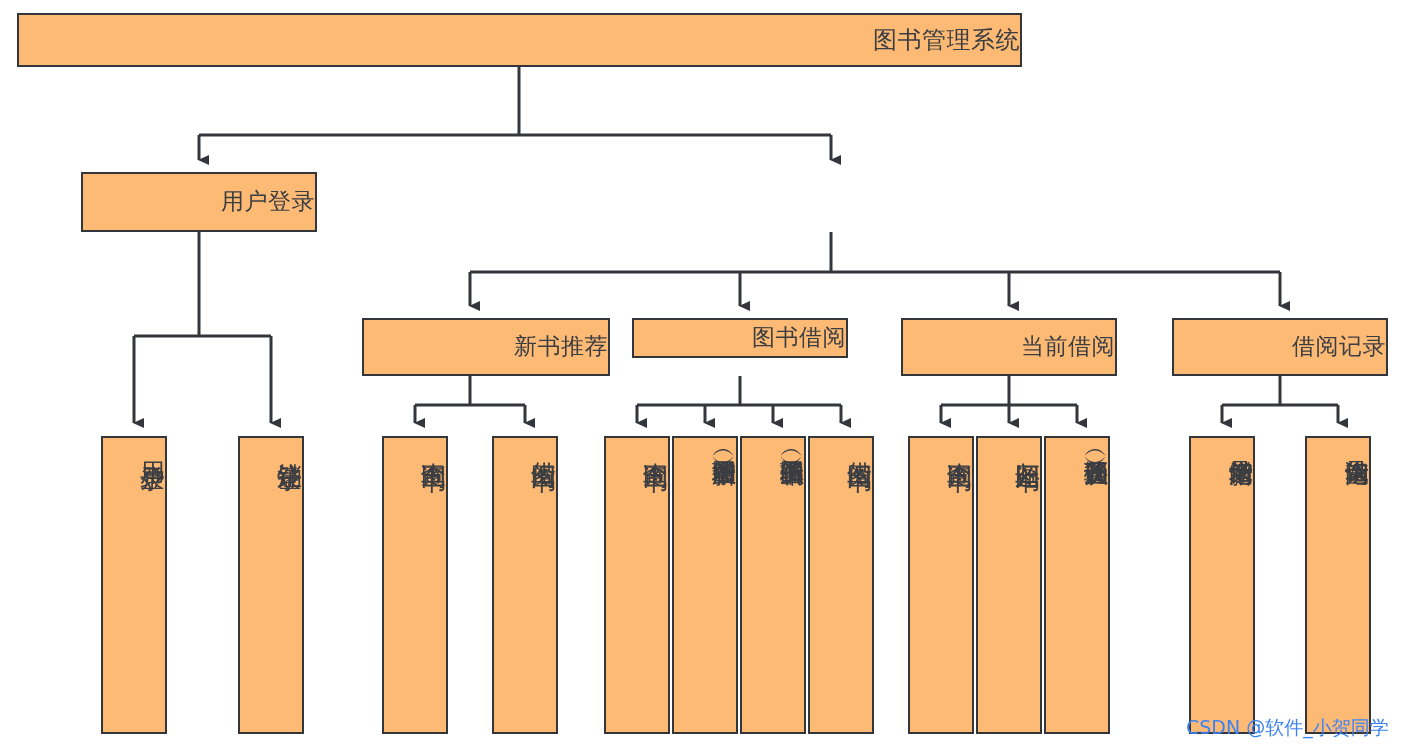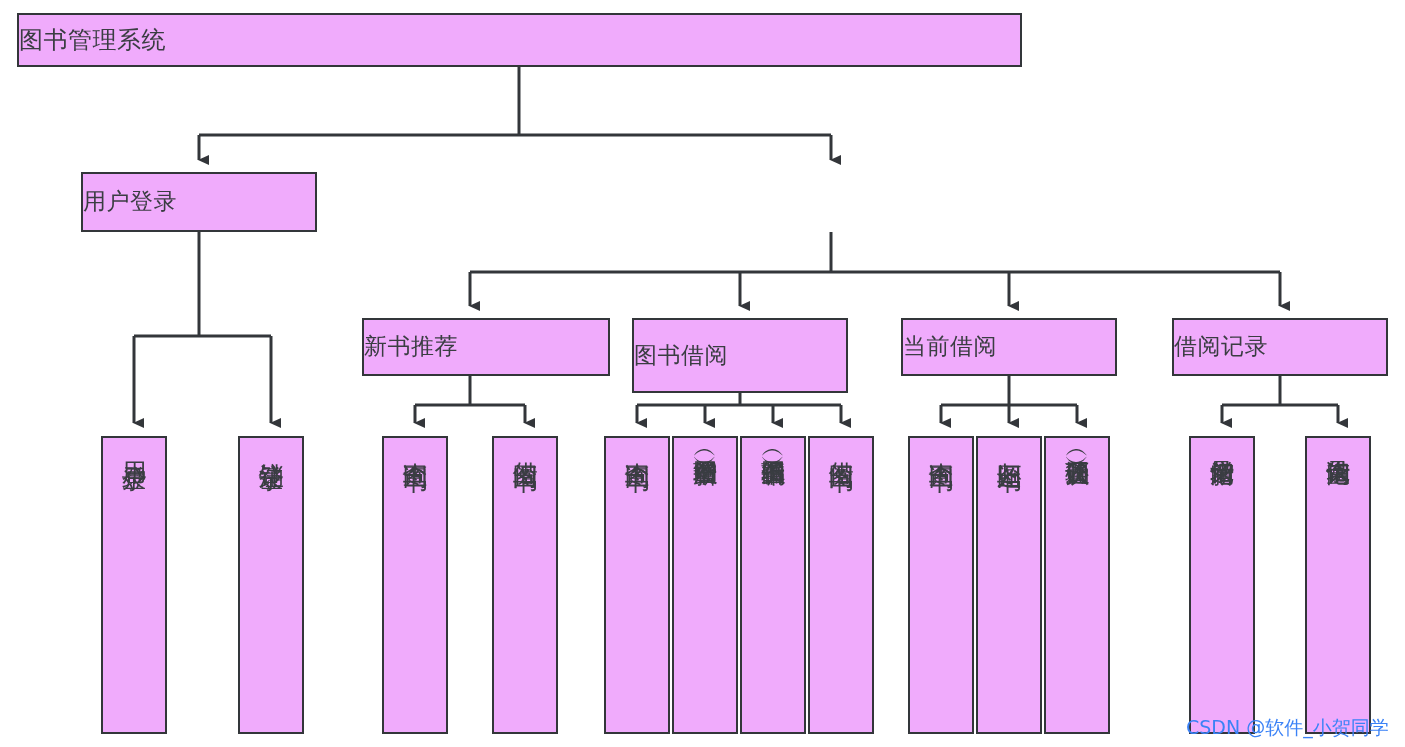--- a/index.html
+++ b/index.html
@@ -22,26 +22,27 @@
     position: absolute;
     left: 0;
     top: 0;
     width: 1405px;
     height: 747px;
   }
   .node {
     position: absolute;
     box-sizing: border-box;
     border: 2px solid #33363a;
-    background: #f0abfc;
+    background: #fdba74;
     color: #3a3d42;
     display: flex;
     align-items: center;
-    justify-content: flex-start;
+    justify-content: flex-end;
     z-index: 2;
+    padding-left: 39px;
   }
   .node-label {
     display: block;
     text-align: center;
     letter-spacing: 0.5px;
     color: #3a3d42;
   }
   
   .node.horiz .node-label {
     font-size: 23px;
@@ -139,21 +140,21 @@
     <span class="node-label">图书管理系统</span>
   </div>
 
   <div class="node horiz" style="left:81px; top:172px; width:236px; height:60px;">
     <span class="node-label">用户登录</span>
   </div>
 
   <div class="node horiz" style="left:362px; top:318px; width:248px; height:58px;">
     <span class="node-label">新书推荐</span>
   </div>
-  <div class="node horiz" style="left:632px; top:318px; width:216px; height:75px;">
+  <div class="node horiz" style="left:632px; top:318px; width:216px; height:40px;">
     <span class="node-label">图书借阅</span>
   </div>
   <div class="node horiz" style="left:1172px; top:318px; width:216px; height:58px;">
     <span class="node-label">借阅记录</span>
   </div>
   <div class="node horiz" style="left:901px; top:318px; width:216px; height:58px;">
     <span class="node-label">当前借阅</span>
   </div>
 
   <div class="node vert" style="left:101px; top:436px; width:66px; height:298px;">

